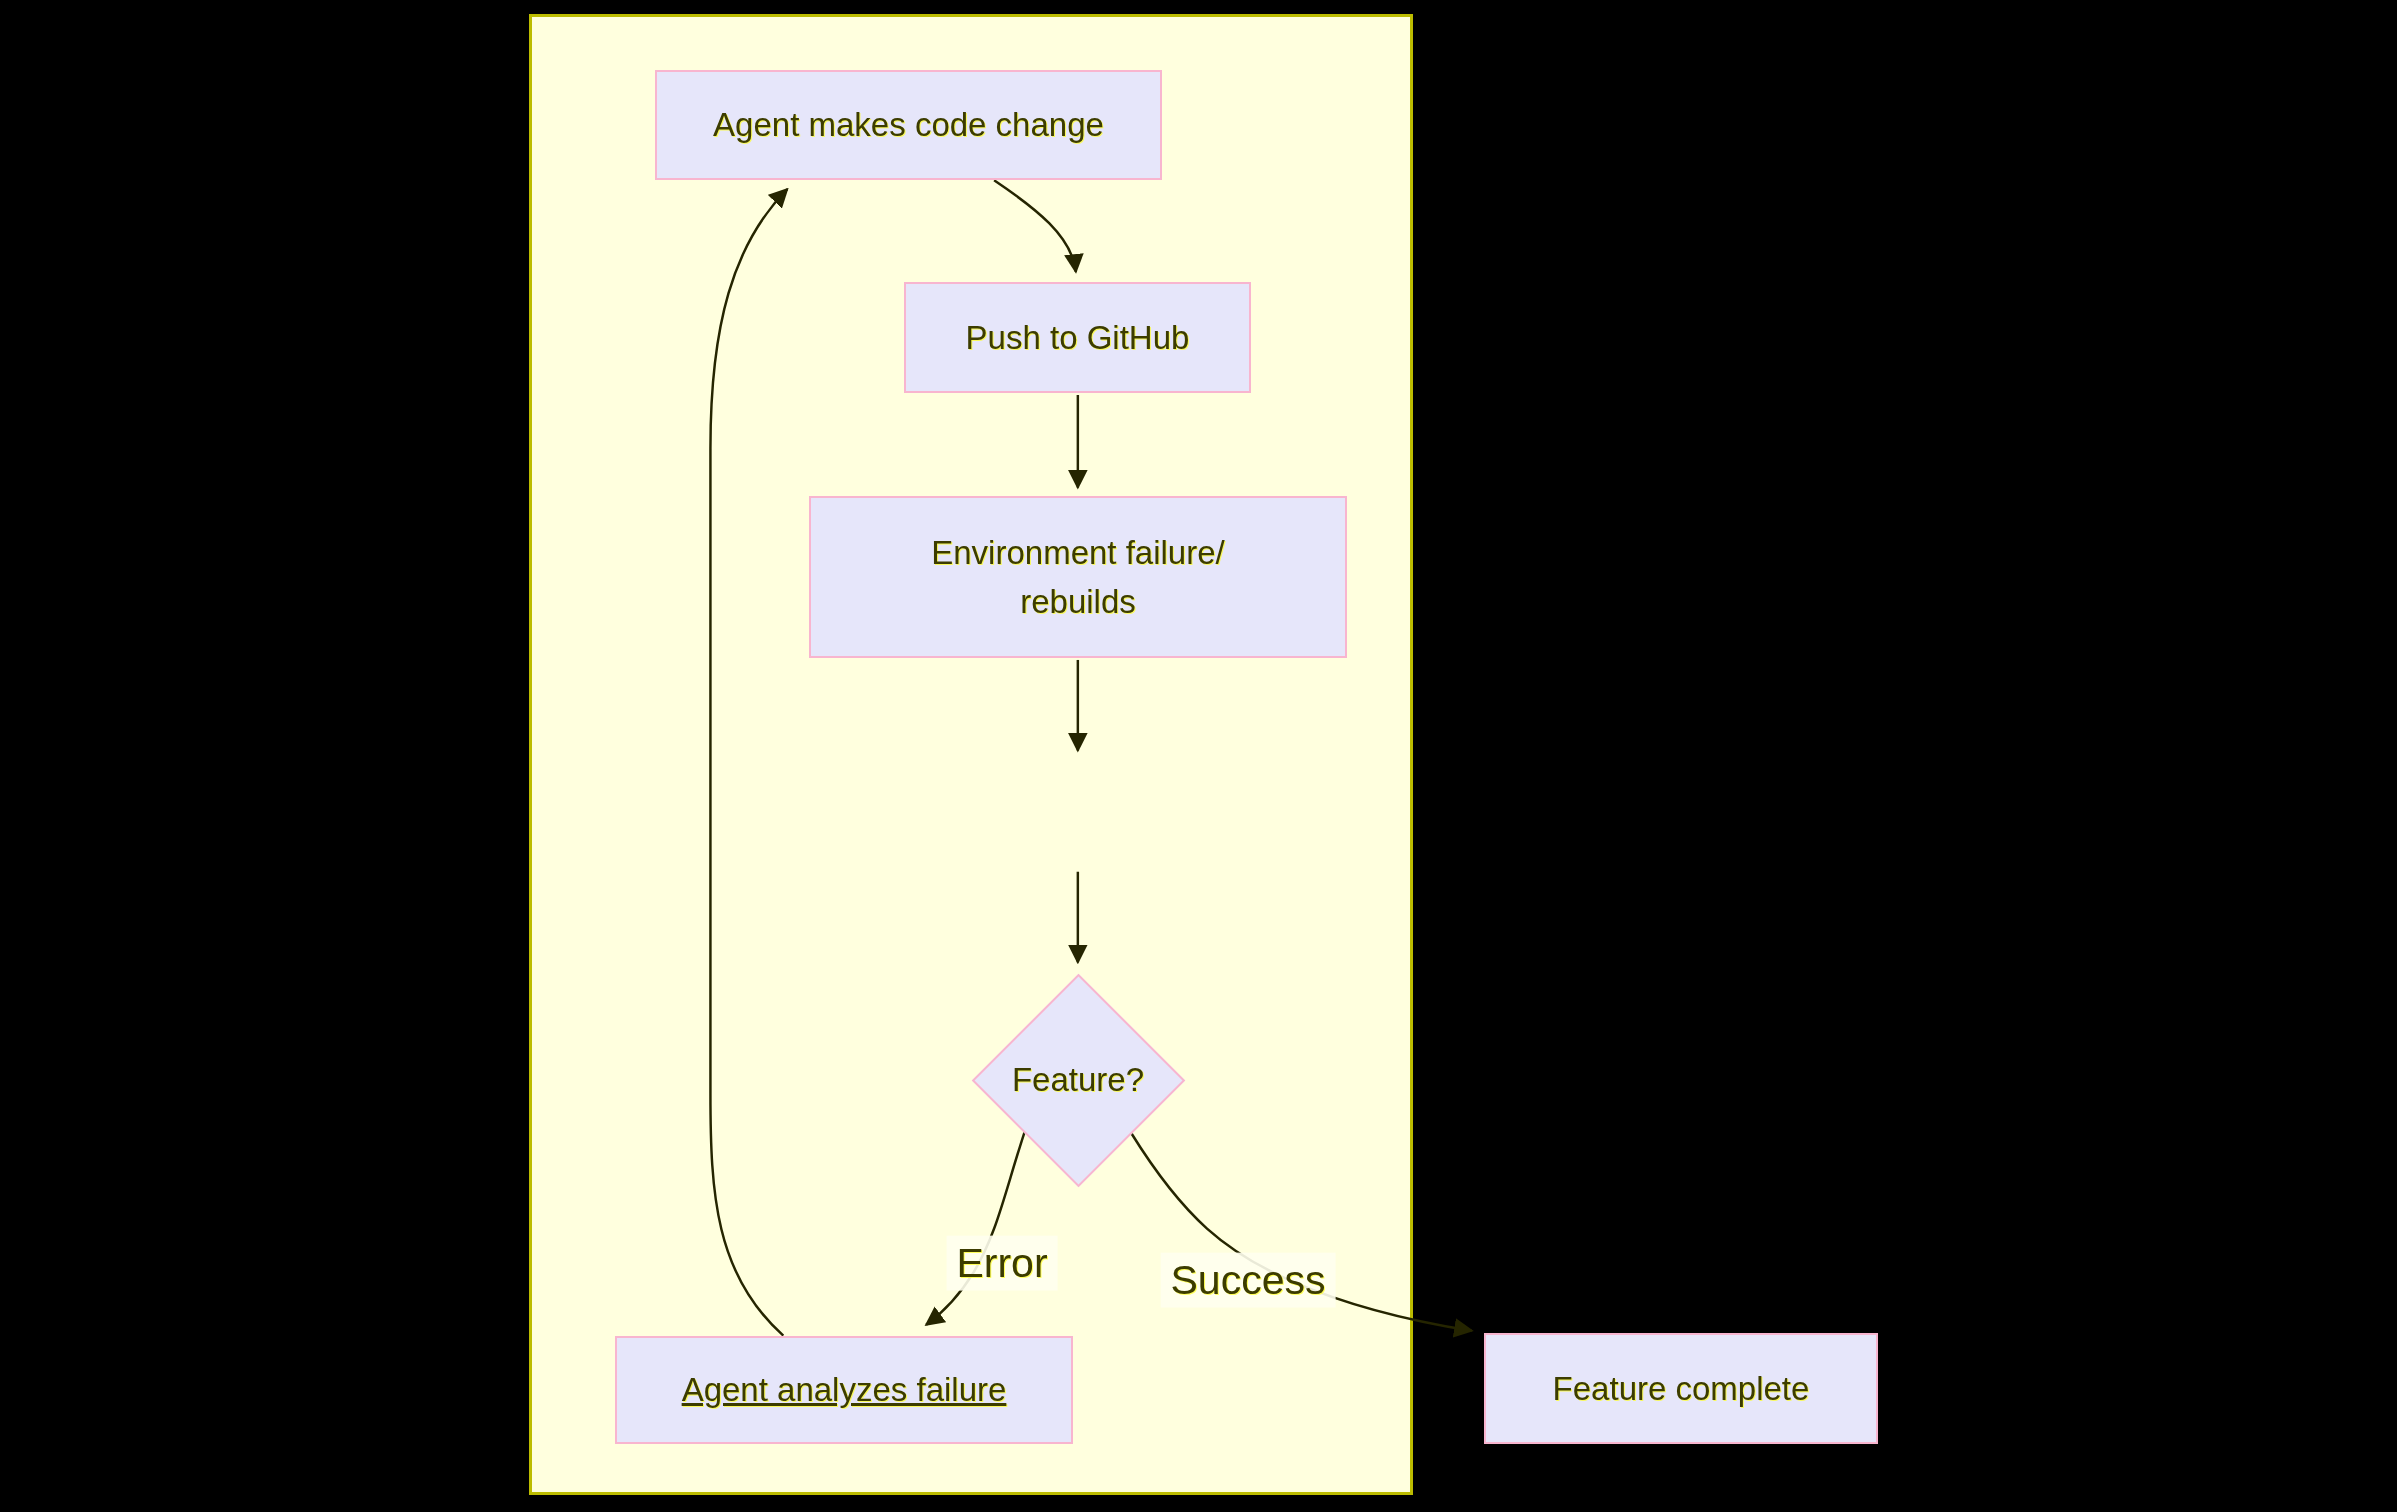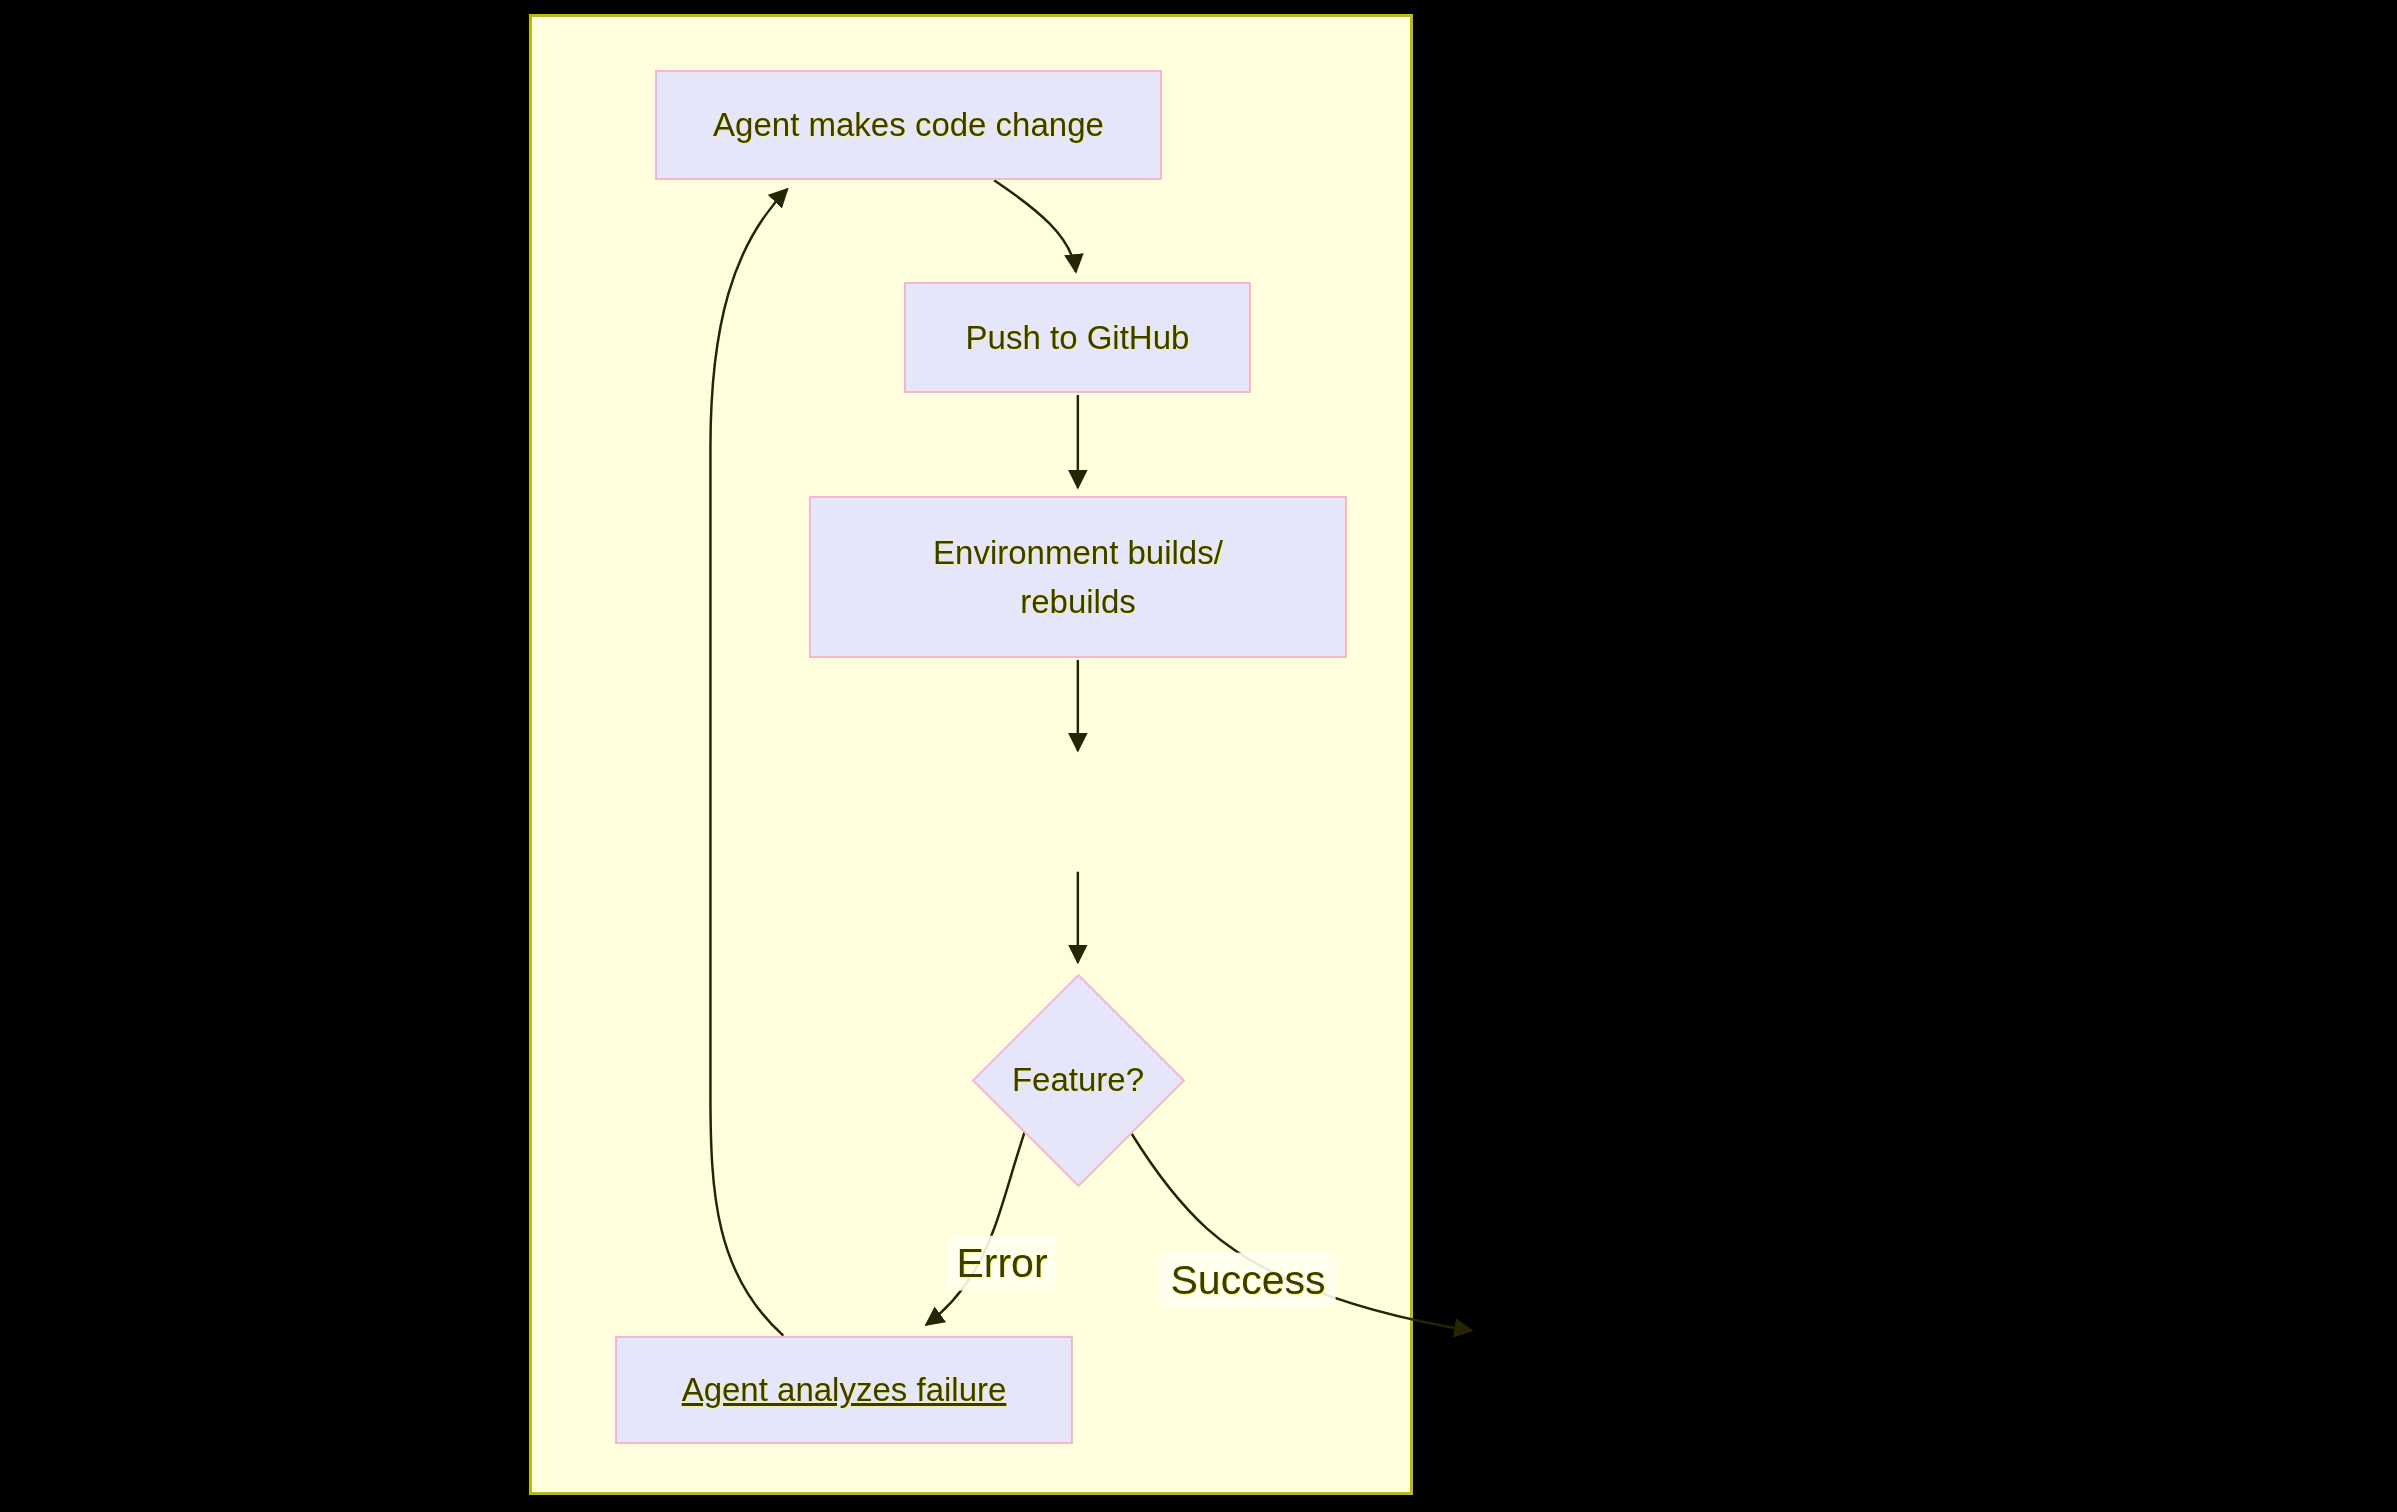--- a/index.html
+++ b/index.html
@@ -88,30 +88,33 @@
 
   <div class="node" style="left:655px; top:70px; width:507px; height:110px;">
     <span>Agent makes code change</span>
   </div>
 
   <div class="node" style="left:904px; top:282px; width:347px; height:111px;">
     <span>Push to GitHub</span>
   </div>
 
   <div class="node" style="left:809px; top:496px; width:538px; height:162px;">
-    <span>Environment builds/</span>
+    <span>Environment failure/</span>
     <span>rebuilds</span>
   </div>
 
 
   <div class="diamond-shape"></div>
   <div class="diamond-label">Feature?</div>
 
   <div class="node" style="left:615px; top:1336px; width:458px; height:108px;text-decoration:underline;">
     <span>Agent analyzes failure</span>
   </div>
 
+  <div class="node" style="left:1484px; top:1333px; width:394px; height:111px;">
+    <span>Feature complete</span>
+  </div>
 
   <span class="edge-label" style="left:1002px; top:1263px;">Error</span>
   <span class="edge-label" style="left:1248px; top:1280px;">Success</span>
 
 </div>
 
 
 </body></html>

